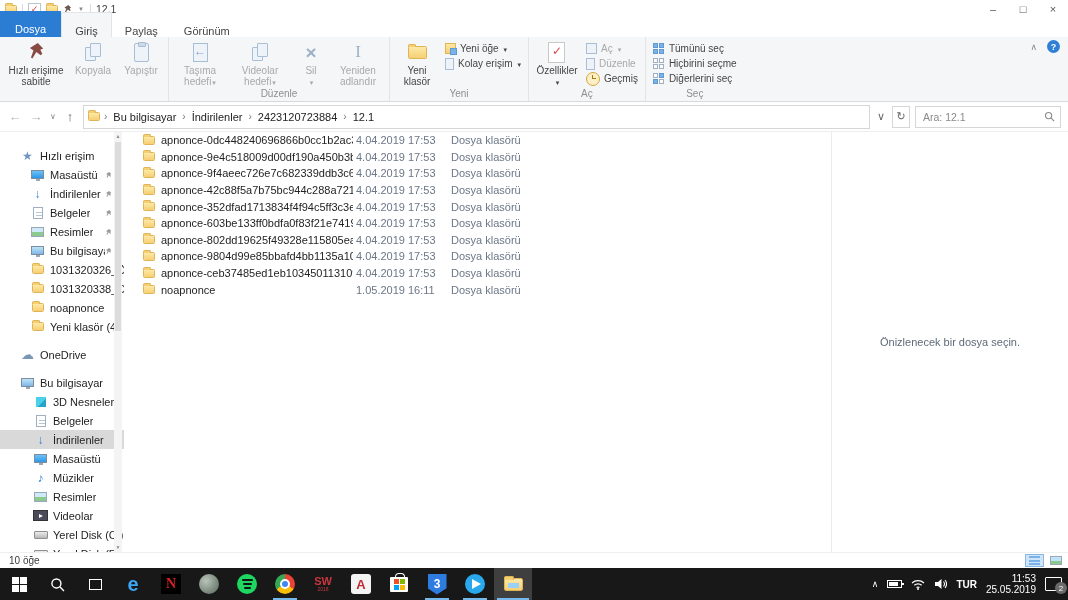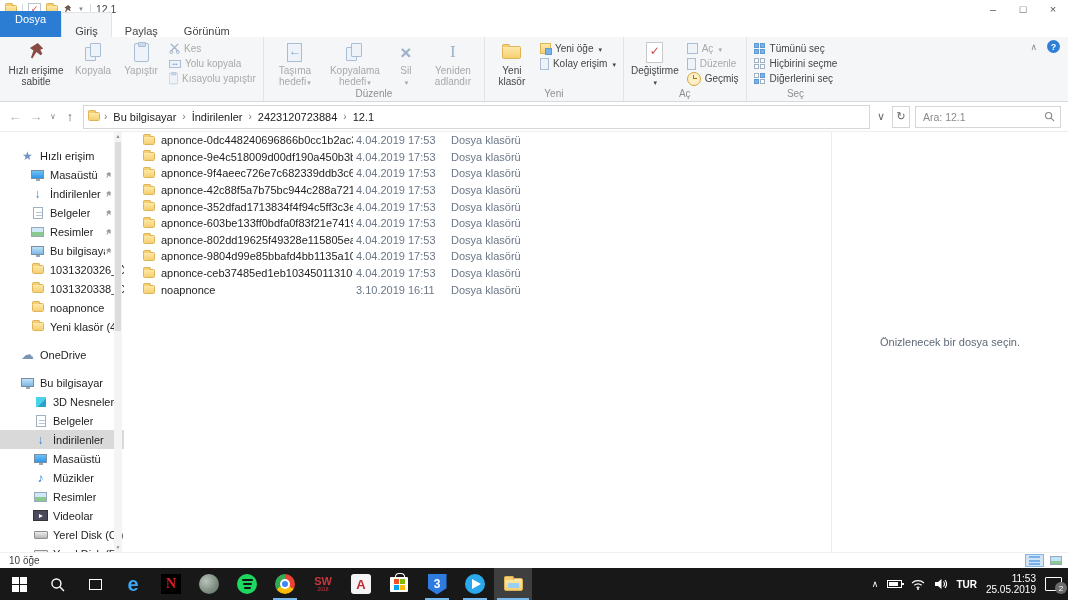--- a/index.html
+++ b/index.html
@@ -13,21 +13,21 @@
   .ttl{font-size:10.5px;color:#444}
   .wctrl{margin-left:auto;display:flex}
   .wbtn{width:30px;height:18px;display:flex;align-items:center;justify-content:center;color:#555;font-size:11px}
   .ifold{width:15px;height:10px;background:linear-gradient(#fde9a7,#f6cf72);border:1px solid #dfb457;border-radius:1.5px;position:relative;box-sizing:border-box}
   .ifold::before{content:"";position:absolute;left:-1px;top:-3px;width:6px;height:2px;background:#f6cf72;border:1px solid #dfb457;border-bottom:0;border-radius:2px 2px 0 0}
   .ifold.sm{width:12px;height:9px}
   .chk{width:11px;height:11px;background:#fff;border:1px solid #b9c4cf;display:flex;align-items:center;justify-content:center;color:#d64541;font-size:9px;font-weight:bold}
 
   
   .tabrow{height:19px;display:flex;align-items:flex-end;background:#fff;position:relative}
-  .ftab{background:var(--accent,#2b7cd3);color:#fff;padding:2px 15px;height:26px;box-sizing:border-box}
+  .ftab{background:var(--accent,#2b7cd3);color:#fff;padding:12px 15px;height:26px;box-sizing:border-box}
   .tab{padding:12px 13px;height:17px;box-sizing:border-box;color:#444}
   .tab.active{background:#f5f6f7;border:1px solid #e3e4e6;border-bottom:none}
 
   
   .ribbon{height:64px;background:#f5f6f7;border-bottom:1px solid #d8d9da;display:flex;position:relative}
   .rgroup{display:flex;flex-direction:column;padding:1px 3px 0}
   .rgroup+.rgroup{border-left:1px solid #e3e4e6}
   .rbody{display:flex;align-items:flex-start;flex:1}
   .rlabel{text-align:center;color:#8f8f8f;font-size:10px;height:13px;line-height:12px}
   .blg{display:flex;flex-direction:column;align-items:center;padding:2px 4px 0;max-width:62px;min-width:40px;text-align:center;color:#454545;font-size:10px;line-height:1.12}
@@ -217,54 +217,36 @@
               <span class="ic-pages"></span>
             </span>
           <span>Kopyala</span>
         </div>
         <div class="blg dis">
           <span class="bi">
               <span class="ic-clip"></span>
             </span>
           <span>Yapıştır</span>
         </div>
-        <div class="smcol">
-          <div class="bsm dis">
-            <svg width="11" height="11" viewBox="0 0 12 12">
-                <path d="M2 1 L10 9 M10 1 L2 9" stroke="#9db1c9" stroke-width="1.4" fill="none"></path>
-                <circle cx="2.5" cy="10" r="1.6" fill="none" stroke="#9db1c9"></circle>
-                <circle cx="9.5" cy="10" r="1.6" fill="none" stroke="#9db1c9"></circle>
-              </svg>
-            <span>Kes</span>
-          </div>
-          <div class="bsm dis">
-            <span class="ic-pathbox">•••</span>
-            <span>Yolu kopyala</span>
-          </div>
-          <div class="bsm dis">
-            <span class="ic-clip s"></span>
-            <span>Kısayolu yapıştır</span>
-          </div>
-        </div>
       </div>
     </div>
 
     <div class="rgroup">
       <div class="rbody">
         <div class="blg dis" style="width:48px">
           <span class="bi">
               <span class="ic-movearrow">←</span>
             </span>
           <span><span>Taşıma hedefi</span><span class="cr"></span></span>
         </div>
         <div class="blg dis" style="width:56px">
           <span class="bi">
               <span class="ic-pages"></span>
             </span>
-          <span><span>Kopyalama hedefi</span><span class="cr"></span></span>
+          <span><span>Videolar hedefi</span><span class="cr"></span></span>
         </div>
         <div class="blg dis" style="min-width:30px">
           <span class="bi">
               <span class="ic-x">×</span>
             </span>
           <span><span>Sil</span><br><span class="cr"></span></span>
         </div>
         <div class="blg dis" style="width:48px">
           <span class="bi">
               <span class="ic-ibeam">I</span>
@@ -298,21 +280,21 @@
       </div>
       <div class="rlabel">Yeni</div>
     </div>
 
     <div class="rgroup">
       <div class="rbody">
         <div class="blg" style="min-width:42px">
           <span class="bi">
               <span class="ic-prop">✓</span>
             </span>
-          <span><span>Değiştirme</span><br><span class="cr"></span></span>
+          <span><span>Özellikler</span><br><span class="cr"></span></span>
         </div>
         <div class="smcol">
           <div class="bsm dis">
             <span class="ic-sqr"></span>
             <span>Aç</span>
               <span class="cr"></span>
           </div>
           <div class="bsm dis">
             <span class="ic-pg"></span>
             <span>Düzenle</span>
@@ -597,21 +579,21 @@
       <div class="frow">
         <span class="ifold sm rowico"></span>
         <span class="cname">apnonce-ceb37485ed1eb10345011310903...</span>
         <span class="cdate">4.04.2019 17:53</span>
         <span class="ctype">Dosya klasörü</span>
         <span class="csize"></span>
       </div>
       <div class="frow">
         <span class="ifold sm rowico"></span>
         <span class="cname">noapnonce</span>
-        <span class="cdate">3.10.2019 16:11</span>
+        <span class="cdate">1.05.2019 16:11</span>
         <span class="ctype">Dosya klasörü</span>
         <span class="csize"></span>
       </div>
     </div>
 
     <div class="preview">
       <span class="pvtext">Önizlenecek bir dosya seçin.</span>
     </div>
   </div>
 

